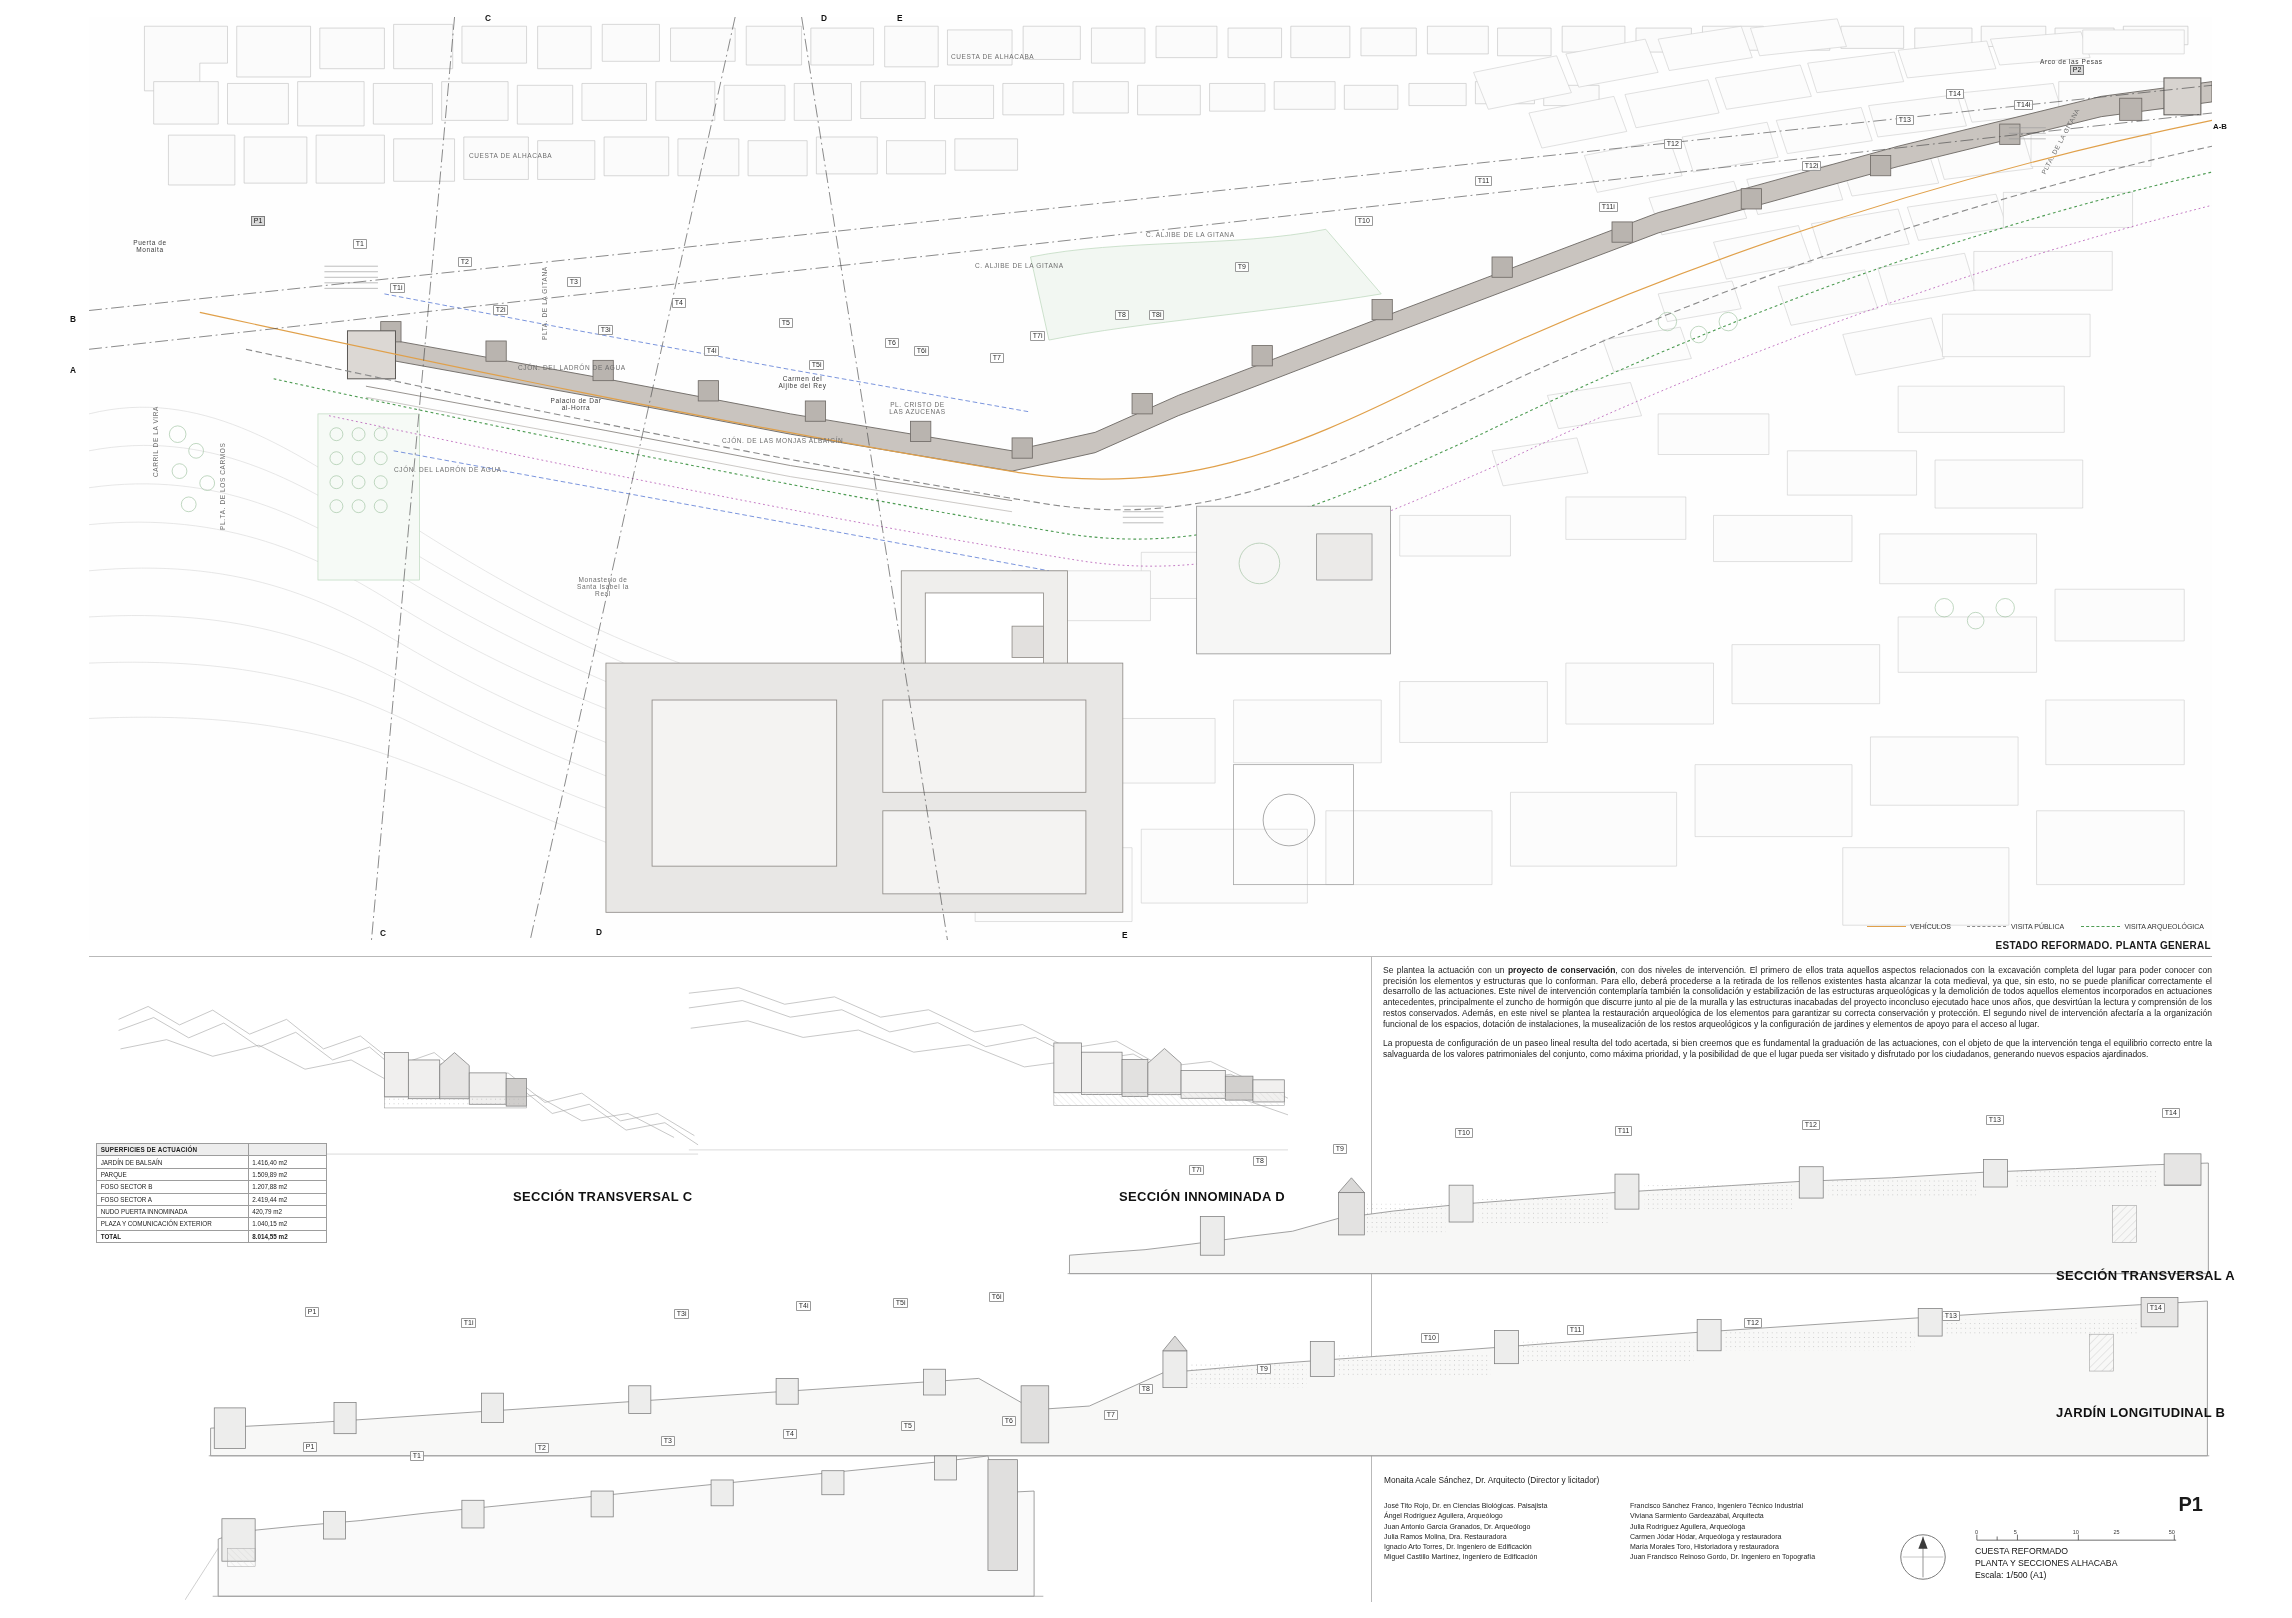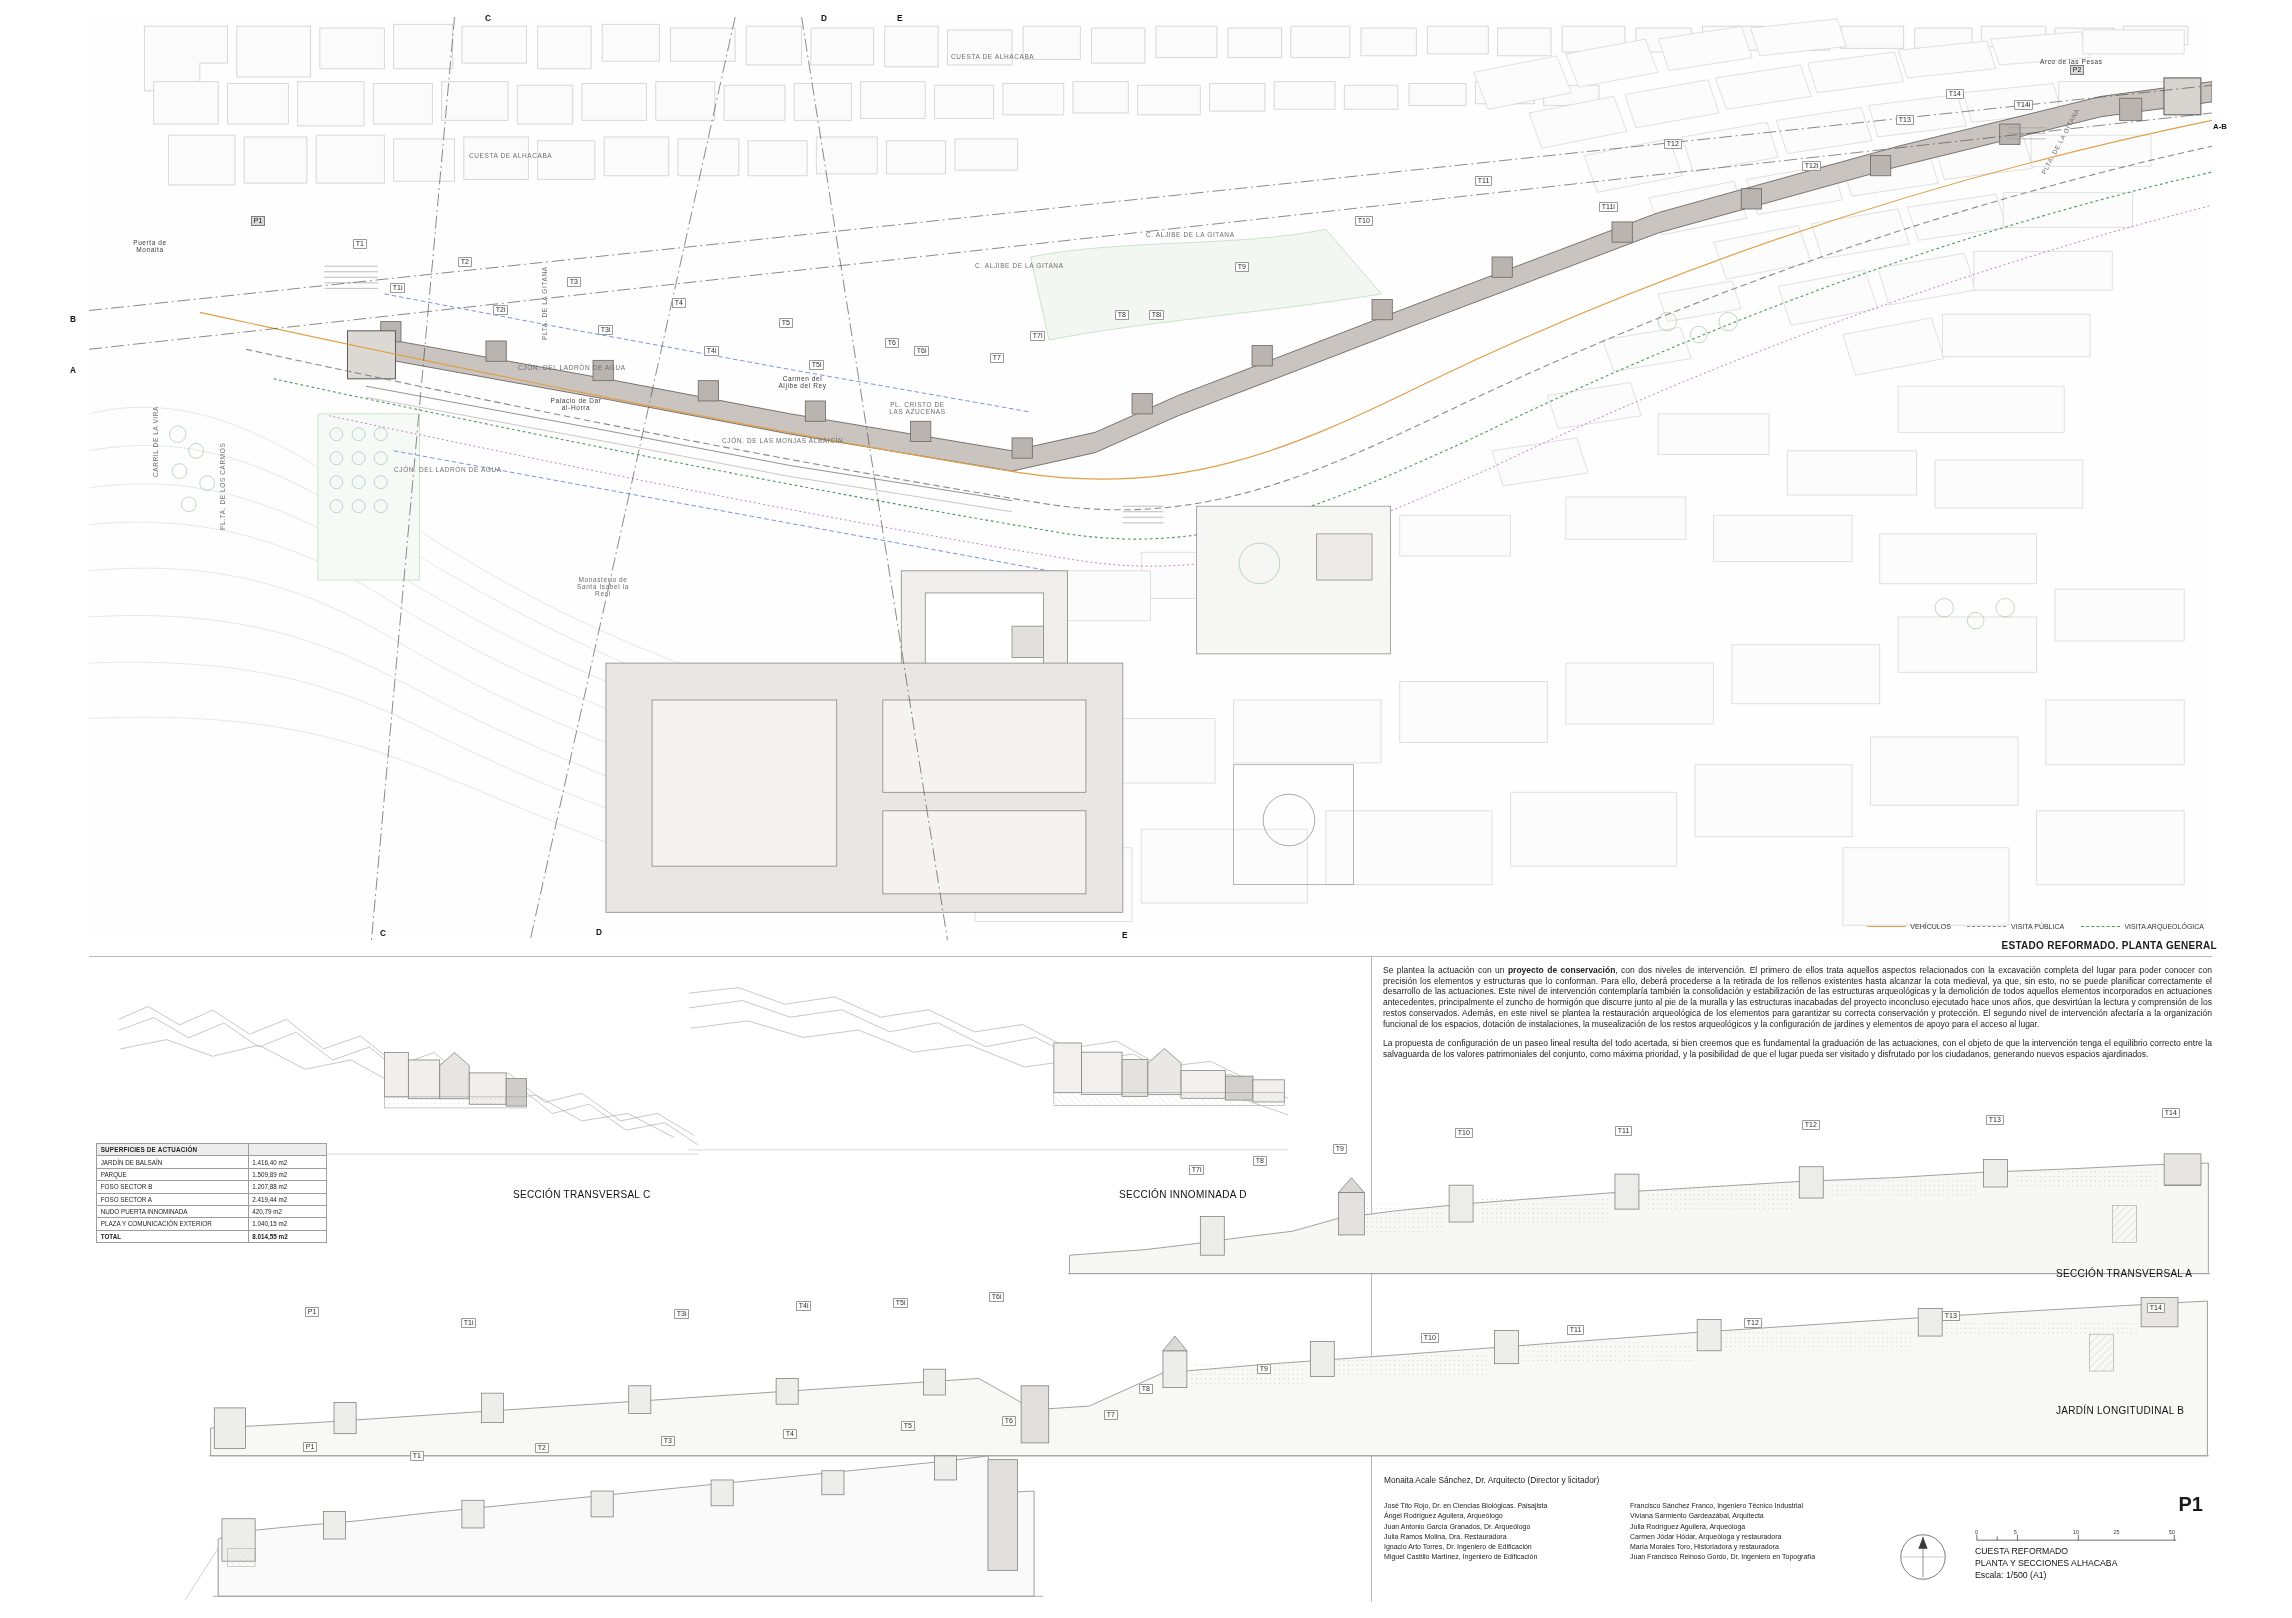--- a/index.html
+++ b/index.html
@@ -23,42 +23,42 @@
   .street{position:absolute;font-size:6.5px;color:#6d6d6d;letter-spacing:0.6px;white-space:nowrap;}
 
   
   .axis{position:absolute;font-size:8.3px;font-weight:bold;color:#111;}
 
   
   .legend{position:absolute;right:89px;top:923px;display:flex;gap:16.6px;align-items:center;}
   .legend .item{display:flex;align-items:center;gap:4.6px;font-size:7px;color:#333;}
   .swatch{width:39px;height:0;border-top-width:1.3px;border-top-style:solid;display:inline-block;}
 
-  .plantitle{position:absolute;right:76px;top:940px;font-size:10px;font-weight:bold;letter-spacing:0.3px;}
+  .plantitle{position:absolute;right:82px;top:940px;font-size:10px;font-weight:bold;letter-spacing:0.3px;}
 
   
   .rule{position:absolute;background:#8c8c8c;height:0.9px;}
   .vrule{position:absolute;background:#8c8c8c;width:0.9px;}
 
   
   .memoria{position:absolute;left:1383px;top:965px;width:829px;
            font-size:8.5px;line-height:10.7px;text-align:justify;color:#1c1c1c;}
   .memoria p{margin:0 0 9.2px 0;}
   .memoria b{font-weight:bold;}
 
   
   .surf{position:absolute;left:96px;top:1143px;width:231px;border:0.7px solid #3b3b3b;
         border-collapse:collapse;font-size:6.3px;}
   .surf th,.surf td{border:0.5px solid #9d9d9d;padding:2.2px 3.7px;}
   .surf thead th{background:#ededed;font-weight:bold;text-align:left;letter-spacing:0.2px;}
   .surf td.v{text-align:left;width:70px;}
   .surf tr.total td{font-weight:bold;}
 
   
-  .seccap{position:absolute;font-size:10px;font-weight:normal;letter-spacing:0.3px;color:#111;}
+  .seccap{position:absolute;font-size:13px;font-weight:bold;letter-spacing:0.3px;color:#111;}
 
   
   .mtitle{position:absolute;left:1383px;top:1442px;font-size:21px;font-weight:bold;
           letter-spacing:0.2px;color:#111;white-space:nowrap;}
   .author{position:absolute;left:1384px;top:1475px;font-size:8.3px;color:#1c1c1c;}
   .creditsL{position:absolute;left:1384px;top:1501px;font-size:7px;line-height:10.3px;color:#1c1c1c;}
   .creditsR{position:absolute;left:1630px;top:1501px;font-size:7px;line-height:10.3px;color:#1c1c1c;}
   .sheetno{position:absolute;right:90px;top:1493px;font-size:20px;font-weight:bold;}
   .infoblock{position:absolute;left:1975px;top:1545px;font-size:8.7px;line-height:12px;color:#111;}
   .northwrap{position:absolute;left:1898px;top:1532px;width:50px;height:50px;}

